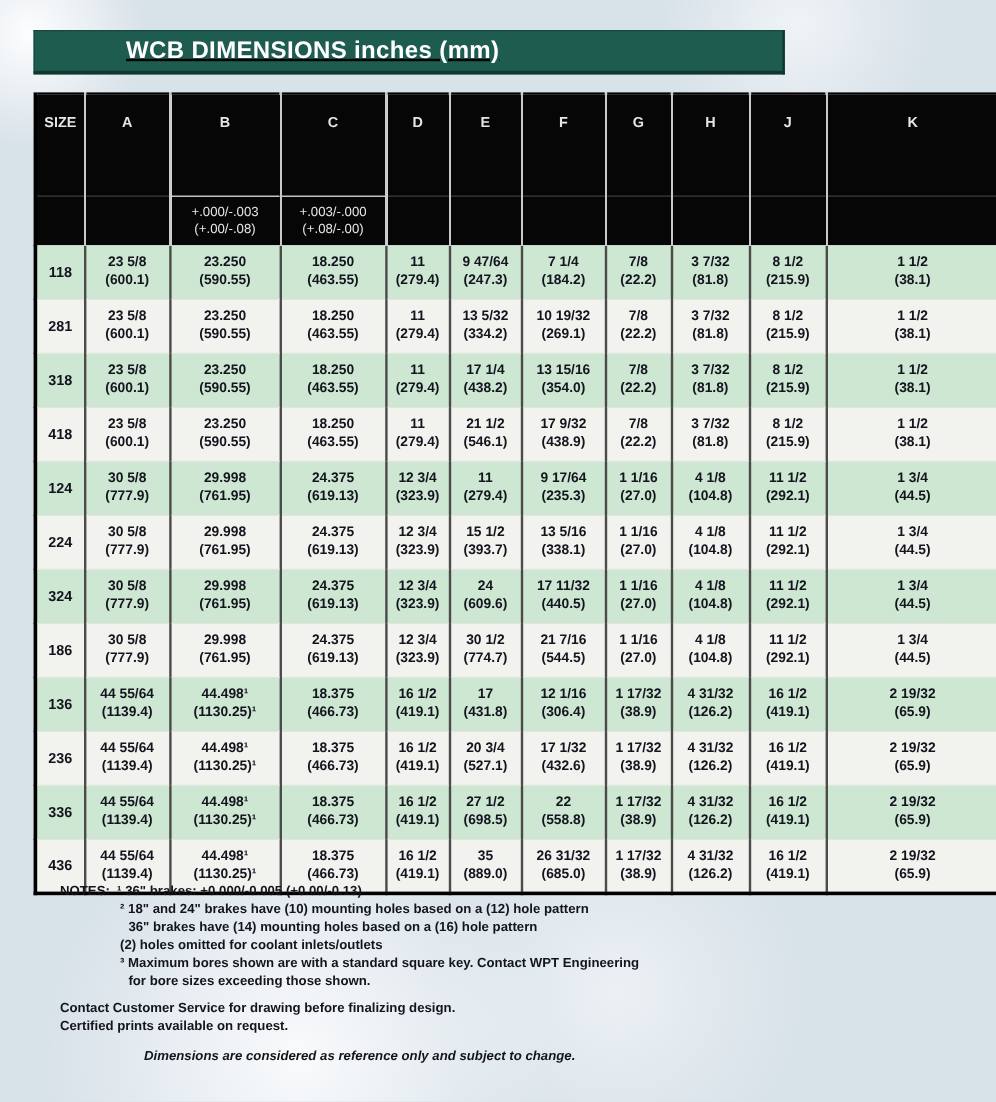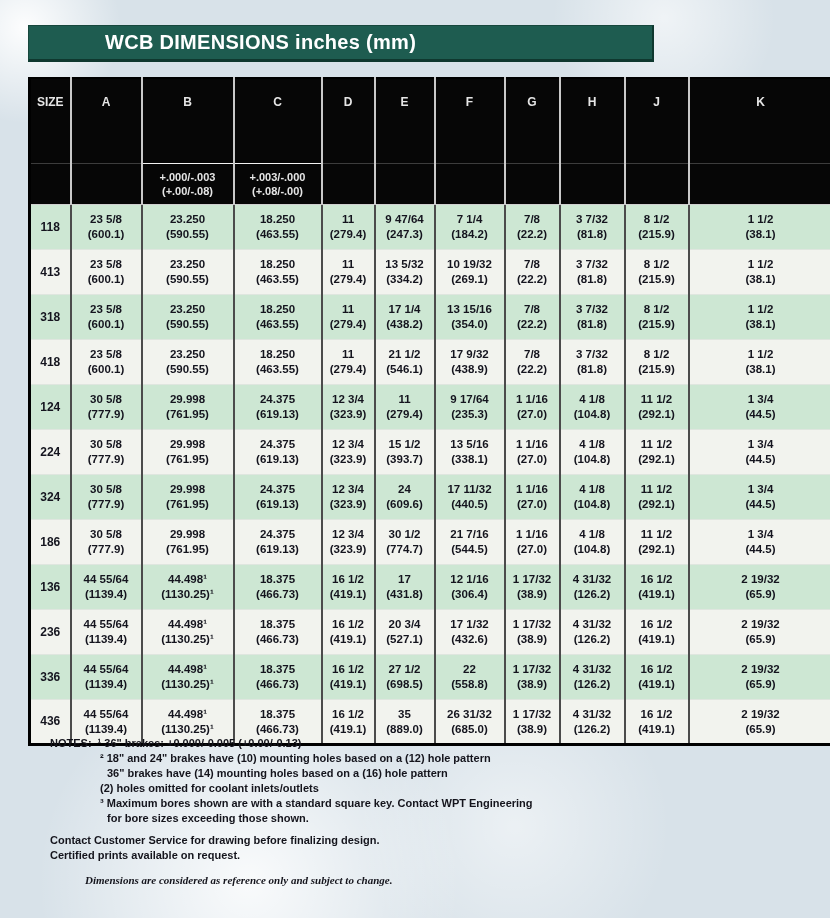--- a/index.html
+++ b/index.html
@@ -11,62 +11,62 @@
       radial-gradient(circle at 3% 3%, rgba(255,255,255,.95) 0, rgba(255,255,255,0) 8%),
       radial-gradient(circle at 80% 2%, rgba(255,255,255,.6) 0, rgba(255,255,255,0) 10%),
       radial-gradient(circle at 30% 96%, rgba(255,255,255,.85) 0, rgba(255,255,255,0) 20%),
       radial-gradient(circle at 97% 60%, rgba(255,255,255,.55) 0, rgba(255,255,255,0) 14%),
       radial-gradient(circle at 62% 90%, rgba(255,255,255,.5) 0, rgba(255,255,255,0) 16%);
   }
   .title-bar{
     position:absolute;left:28px;top:25px;width:626px;height:37px;
     background:#1e5c50;border:1px solid #17473d;border-bottom:3px solid #0f382f;
     border-right:2px solid #0f382f;box-sizing:border-box;
-    display:flex;align-items:center;padding-left:76px;
+    display:flex;align-items:center;padding-left:76px;text-decoration:underline;
   }
   .title-bar span{color:#fff;font-weight:bold;font-size:20px;letter-spacing:.3px;}
   table.dim{
     position:absolute;left:28px;top:77px;width:802px;
     border-collapse:collapse;table-layout:fixed;
     border-left:3px solid #000;border-top:2px solid #000;border-bottom:3px solid #000;
   }
   col.c1{width:41px}col.c2{width:71px}col.c3{width:92px}col.c4{width:88px}
   col.c5{width:53px}col.c6{width:60px}col.c7{width:70px}col.c8{width:55px}
   col.c9{width:65px}col.c10{width:64px}col.c11{width:143px}
   thead th{
     background:#060606;color:#e5e5e5;height:108px;position:relative;
     vertical-align:top;padding-top:16px;font-size:12px;font-weight:bold;
     border-left:2px solid #c9c9c9;border-bottom:1px solid #cfcfcf;text-align:center;
   }
   thead th:first-child{border-left:none;}
   .tol{
     position:absolute;left:0;right:0;bottom:0;height:41px;box-sizing:border-box;
     border-top:1px solid rgba(255,255,255,.22);
-    font-size:11px;line-height:14px;padding-top:6px;font-weight:bold;
+    font-size:11px;line-height:14px;padding-top:6px;font-weight:normal;
   }
   .tol.strong{border-top-color:#f2f2f2;}
   tbody td{
     height:45px;text-align:center;vertical-align:middle;
     font-size:11.5px;font-weight:bold;line-height:15px;color:#14141e;
     border-left:2px solid #4b4b4b;box-sizing:border-box;padding:0;
   }
   tbody td:first-child{border-left:none;font-size:12px;}
   tbody tr + tr td{border-top:1px solid #dfe6df;}
   tr.r-green td{background:#cde7d3;}
   tr.r-white td{background:#f2f3ee;}
   .notes{
     position:absolute;left:50px;top:736px;width:720px;
     font-size:11px;line-height:15px;color:#14141c;font-weight:bold;
   }
   .notes-first{display:flex;}
   .notes-label{margin-right:6px;}
   .note-ind1{margin-left:50px;}
   .note-ind2{margin-left:57px;}
   .contact-block{margin-top:7px;}
-  .disclaimer{margin-top:10px;margin-left:35px;font-style:italic;font-family:Liberation Serif, serif;}
+  .disclaimer{margin-top:10px;margin-left:70px;font-style:italic;}
 </style>
 </head>
 <body>
 
 <div class="title-bar">
   <span>WCB DIMENSIONS inches (mm)</span>
 </div>
 
 <table class="dim">
   <colgroup>
@@ -174,21 +174,21 @@
         <td>
           <div class="v">8 1/2</div>
           <div class="v">(215.9)</div>
         </td>
         <td>
           <div class="v">1 1/2</div>
           <div class="v">(38.1)</div>
         </td>
       </tr>
       <tr class="r-white">
-        <td>413</td>
+        <td>281</td>
         <td>
           <div class="v">23 5/8</div>
           <div class="v">(600.1)</div>
         </td>
         <td>
           <div class="v">23.250</div>
           <div class="v">(590.55)</div>
         </td>
         <td>
           <div class="v">18.250</div>

